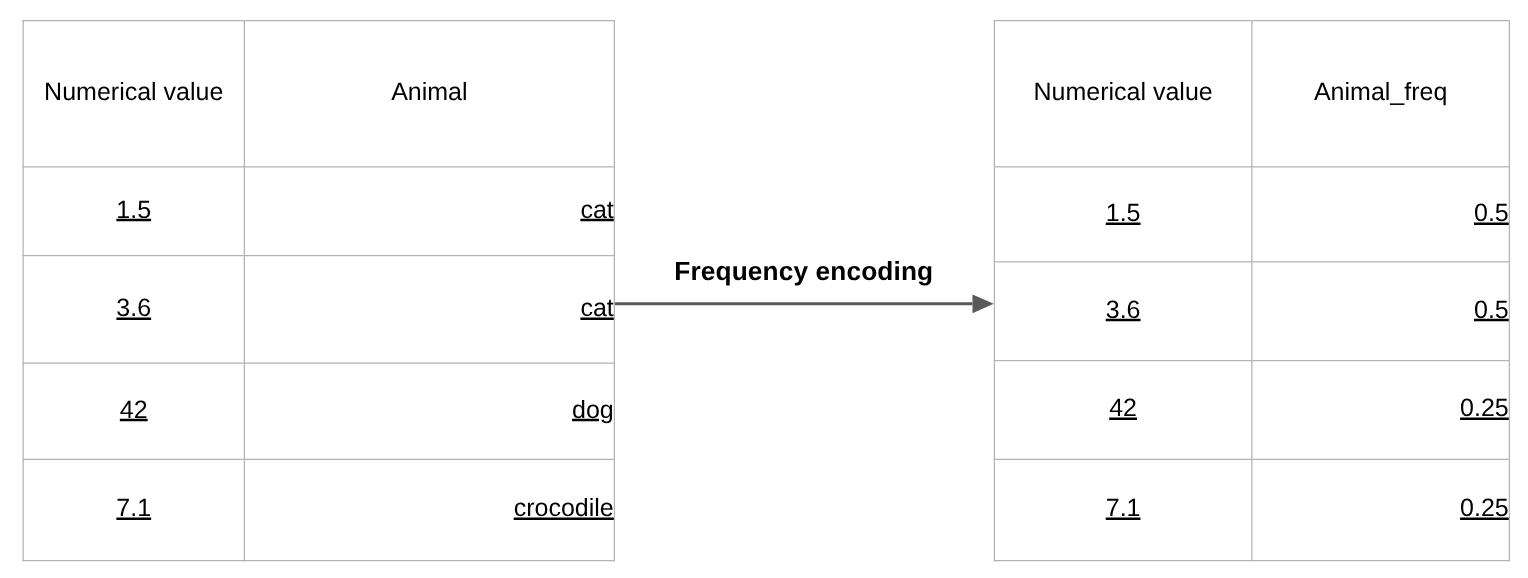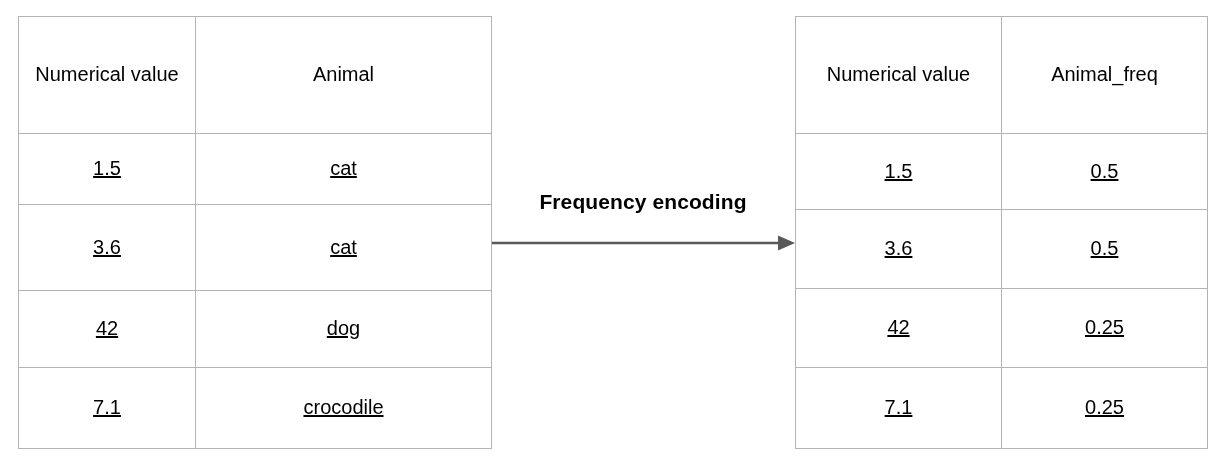--- a/index.html
+++ b/index.html
@@ -43,21 +43,21 @@
   }
   .data-table th {
     height: 116px;
     text-align: center;
   }
   .data-table td {
     height: 70px;
     text-decoration: underline;
   }
   .cell-center { text-align: center; }
-  .cell-left   { text-align: center; padding-left: 15px; }
+  .cell-left   { text-align: right; padding-left: 15px; }
 
   
   #table-source {
     left: 18px;
     top: 16px;
     width: 473px;
   }
   #table-source .col-a { width: 177px; }
   #table-source .col-b { width: 296px; }
   #table-source tr.r1 td { height: 70px; }
@@ -82,21 +82,21 @@
   .transform {
     position: absolute;
     left: 490px;
     top: 190px;
     width: 306px;
     height: 70px;
   }
   .transform-label {
     position: absolute;
     left: 0;
-    top: 0;
+    top: 16px;
     width: 306px;
     text-align: center;
     font-size: 21px;
     font-weight: bold;
     color: #000000;
     white-space: nowrap;
     letter-spacing: 0.1px;
   }
   .transform-arrow {
     position: absolute;

